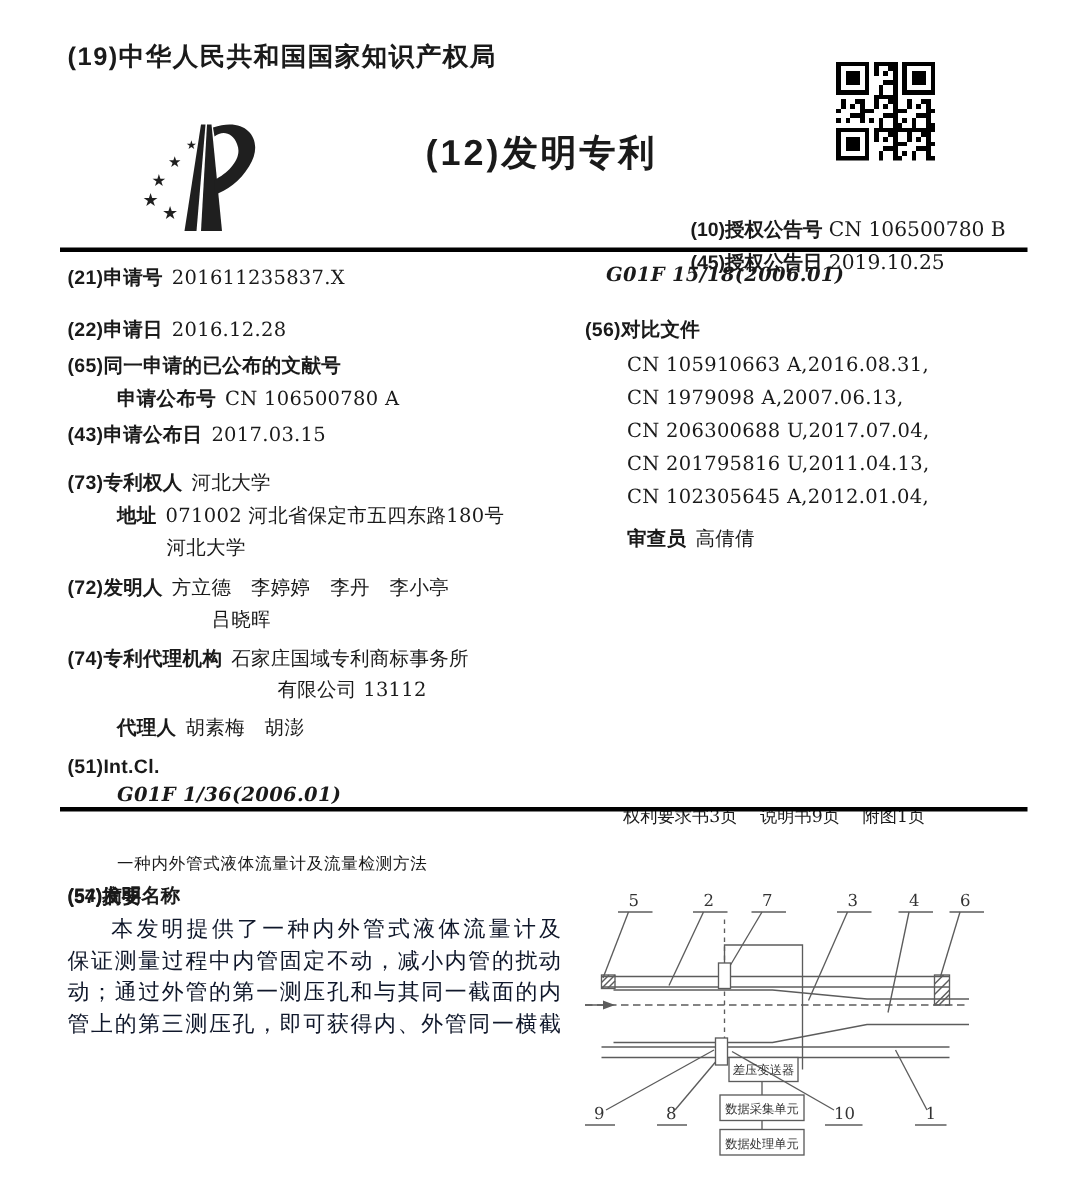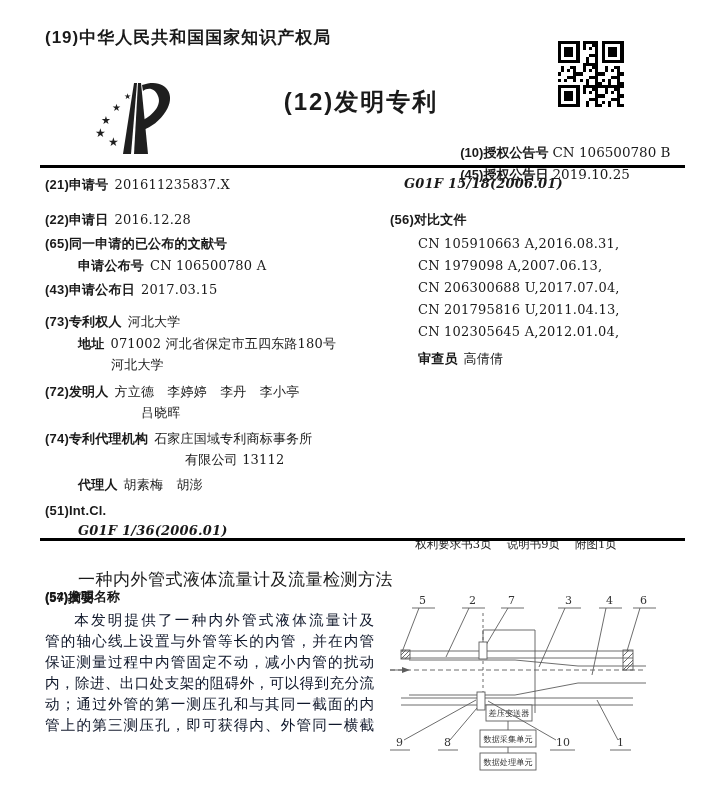--- a/index.html
+++ b/index.html
@@ -15,21 +15,21 @@
   .line .lbl { margin-right:6px; font-size:13px; }
   .ipc { font-style:italic; font-weight:700; }
   .rule { position:absolute; height:2.6px; background:#000; left:40px; width:645px; }
   #office-line { left:45px; top:26px; font-size:17px; letter-spacing:1px; }
   #kind-title { left:0; top:86px; width:722px; text-align:center; font-size:24px; letter-spacing:2px; }
   .grant-line { position:absolute; left:452px; font-size:13px; white-space:pre; }
   .grant-line .val { font-size:13.5px;text-align:right; }
   #pages-info { position:absolute; left:408px; top:523px; font-size:11.5px; white-space:pre; }
   #pages-info span { margin-right:15px; }
   #sec54-label { left:45px; top:546px; font-size:13px;margin-top:42px; }
-  #invention-title { left:78px; top:568px; font-size:17px; letter-spacing:.5px;font-family:Liberation Mono, monospace; }
+  #invention-title { left:78px; top:568px; font-size:11px; letter-spacing:.5px;font-family:Liberation Mono, monospace; }
   #sec57-label { left:45px; top:589px; font-size:13px; }
   #abstract { position:absolute; left:45px; top:609px; width:329px; }
   #abstract .aline {
     height:21px; line-height:21px; font-size:14.6px;
     text-align:justify; text-align-last:justify; white-space:normal;
     overflow:hidden; color:#0f172a;
   }
   #abstract .aline.first { text-indent:2em; }
   svg { display:block; }
   svg text { font-family:"DejaVu Serif","Liberation Serif",serif; }
@@ -229,23 +229,21 @@
 </div>
 
 <div class="rule" style="top:538px"></div>
 
 <div id="sec54-label" class="abs lbl">(54)发明名称</div>
 <div id="invention-title" class="abs val">一种内外管式液体流量计及流量检测方法</div>
 <div id="sec57-label" class="abs lbl">(57)摘要</div>
 
 <div id="abstract">
   <div class="aline first">本发明提供了一种内外管式液体流量计及</div>
-  <div class="aline">管的轴心线上设置与外管等长的内管，并在内管</div>
   <div class="aline">保证测量过程中内管固定不动，减小内管的扰动</div>
-  <div class="aline">内，除进、出口处支架的阻碍外，可以得到充分流</div>
   <div class="aline">动；通过外管的第一测压孔和与其同一截面的内</div>
   <div class="aline">管上的第三测压孔，即可获得内、外管同一横截</div>
 </div>
 
 <svg class="abs" style="left:388px;top:588px" width="334" height="203" viewBox="0 0 334 203">
   <g stroke="#5c5c5c" stroke-width="0.9" fill="none">
 
     <line x1="24" y1="20" x2="47" y2="20"></line>
       <line x1="31" y1="20" x2="14" y2="64"></line>
     <line x1="74" y1="20" x2="97" y2="20"></line>

